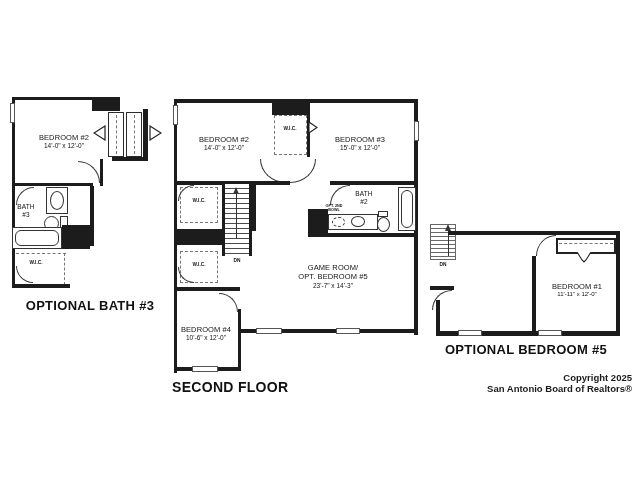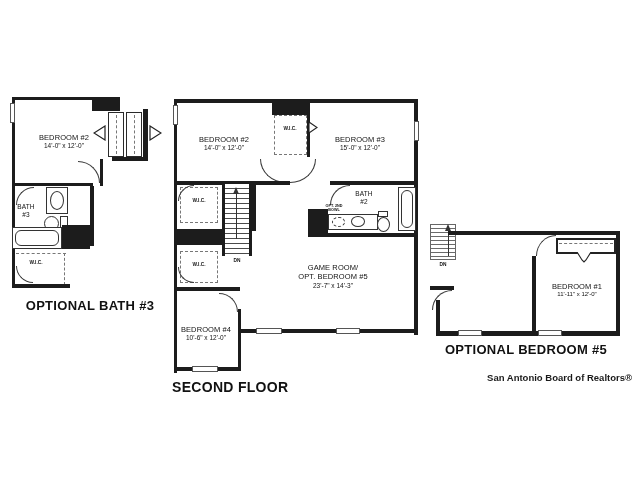--- a/index.html
+++ b/index.html
@@ -195,16 +195,17 @@
         </svg>
     </span>
     <div class="room-label" style="left:110px;top:60px;width:78px;">
       <div class="rname">BEDROOM #1</div>
       <div class="rdims" style="font-size:6px;">11'-11" x 12'-0"</div>
     </div>
     <div class="plan-title" style="left:0px;top:120px;width:196px;text-align:center;">OPTIONAL BEDROOM #5</div>
   </div>
 
   <div class="copyright">
+    <div>Copyright 2025</div>
     <div>San Antonio Board of Realtors®</div>
   </div>
 
 </div>
 
 </body></html>

